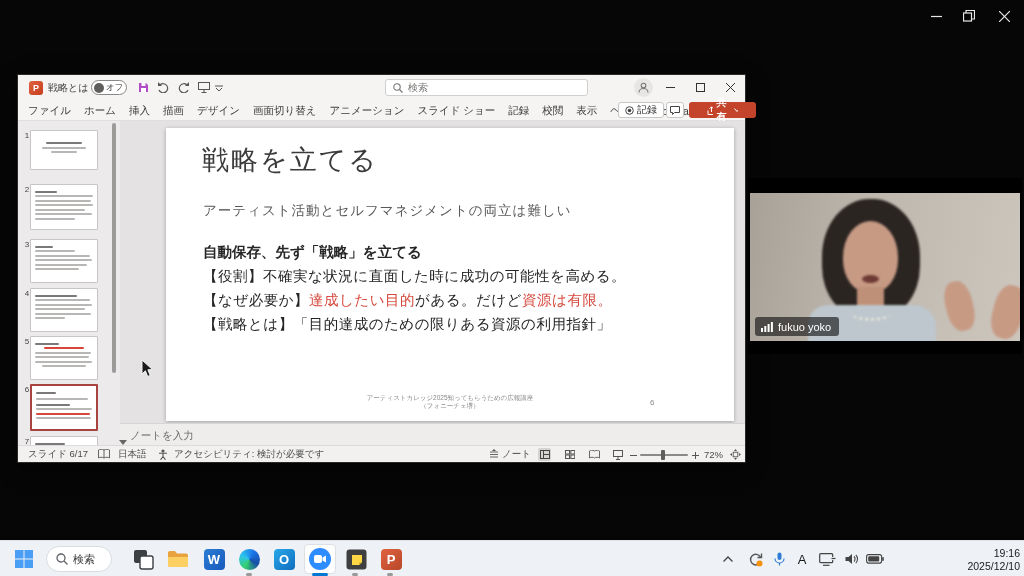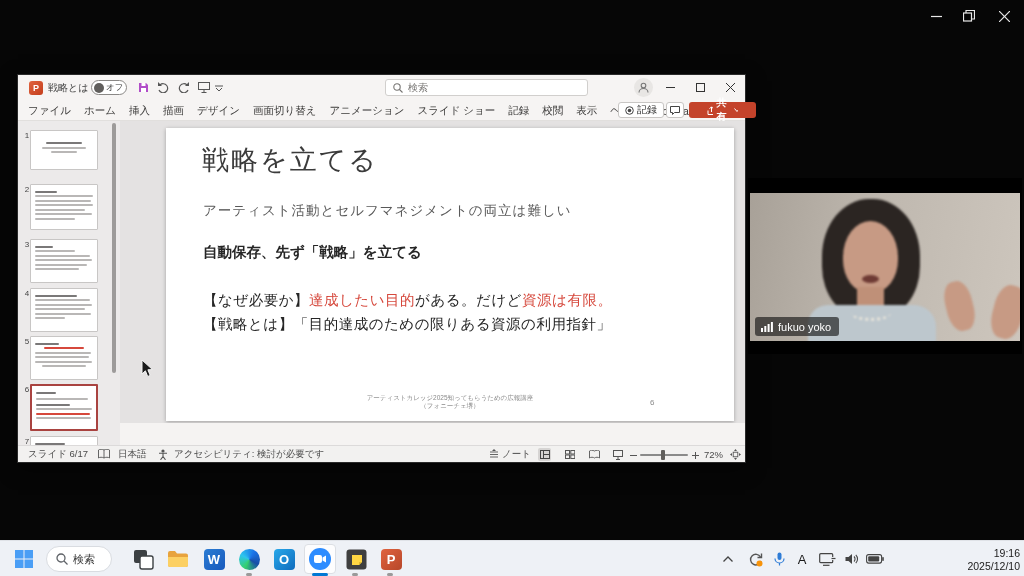--- a/index.html
+++ b/index.html
@@ -311,33 +311,42 @@
         <div class="t-line dark" style="width:30px"></div>
       </div>
       <div class="abs" id="thumb-scroll"></div>
     </div>
 
     <div class="abs" id="canvas">
       <div class="abs" id="slide">
         <div class="abs" id="slide-title">戦略を立てる</div>
         <div class="abs" id="slide-subtitle">アーティスト活動とセルフマネジメントの両立は難しい</div>
         <div class="abs" id="slide-heading">自動保存、先ず「戦略」を立てる</div>
+        <div class="abs slide-line" style="top:139px">【役割】不確実な状況に直面した時に成功の可能性を高める。</div>
         <div class="abs slide-line" style="top:187px">【戦略とは】「目的達成のための限りある資源の利用指針」</div>
         <div class="abs slide-line" style="top:163px">
           <span>【なぜ必要か】</span><span class="red-text">達成したい目的</span><span>がある。だけど</span><span class="red-text">資源は有限。</span>
         </div>
         <div class="abs" id="slide-footer">
           <div>アーティストカレッジ2025知ってもらうための広報講座</div>
           <div>（フォニーチェ堺）</div>
         </div>
         <div class="abs" id="slide-pagenum">6</div>
       </div>
 
     </div>
 
+    <div class="abs" id="notes-bar">
+      <div class="abs" style="left:-1px; top:7px">
+        <svg width="8" height="5">
+            <path d="M0 0 h8 l-4 5 z" fill="#666"></path>
+          </svg>
+      </div>
+      <div class="abs" id="notes-placeholder" style="left:10px">ノートを入力</div>
+    </div>
 
     <div class="abs" id="status-bar">
       <div class="abs sb-item" style="left:10px">スライド 6/17</div>
       <div class="abs sb-item" style="left:80px">
         <svg width="12" height="10">
             <path d="M6 1 C4.5 0 1.5 0 0.5 1 v8 c1-1 4-1 5.5 0 c1.5-1 4.5-1 5.5 0 v-8 C10.5 0 7.5 0 6 1 v8" fill="none" stroke="#555" stroke-width="0.9"></path>
           </svg>
       </div>
       <div class="abs sb-item" style="left:100px">日本語</div>
       <div class="abs sb-item" style="left:140px">

